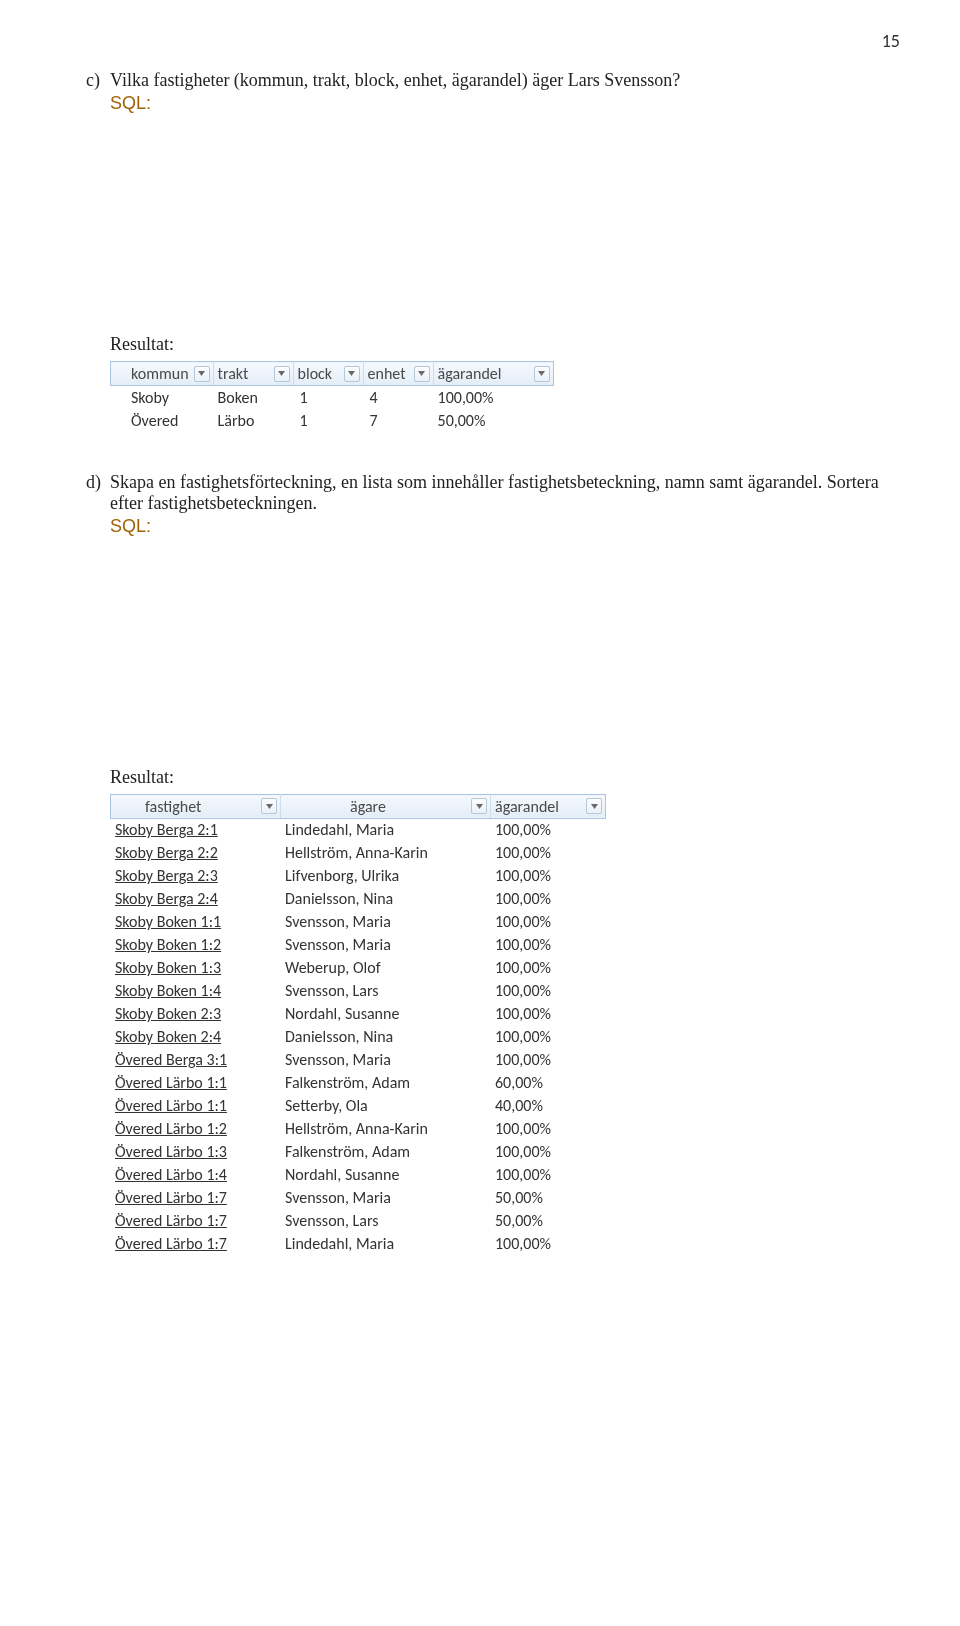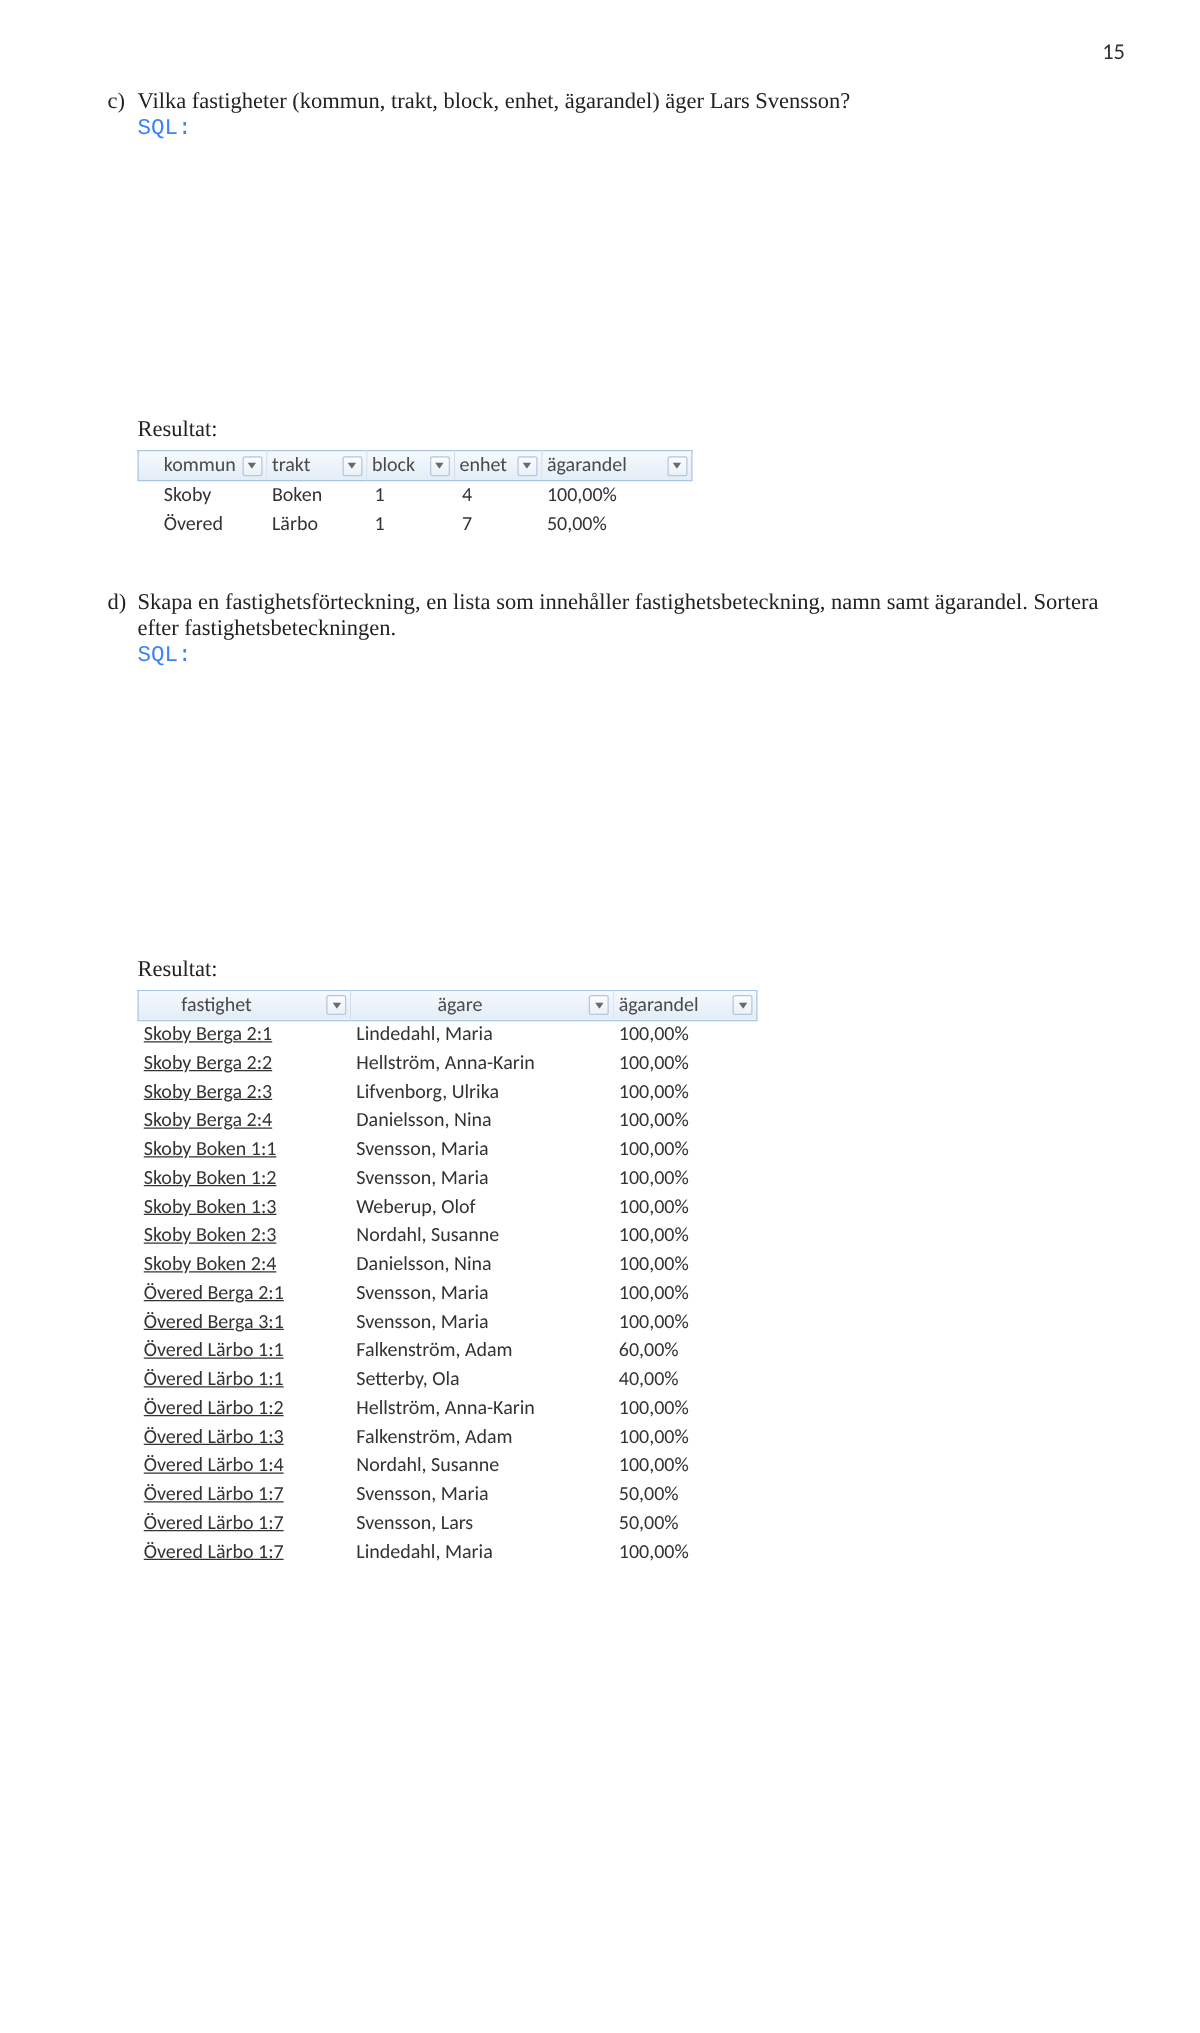--- a/index.html
+++ b/index.html
@@ -28,22 +28,22 @@
     color: #222;
   }
   .question-letter {
     min-width: 24px;
     margin-left: -24px;
   }
   .question-text {
     flex: 1;
   }
   .sql-line {
-    font-family: Liberation Mono, monospace;
-    color: #3b82f6;
+    font-family: Liberation Sans, sans-serif;
+    color: #a16207;
     margin-bottom: 4px;
   }
   .spacer-lg { height: 210px; }
   .spacer-md { height: 220px; }
   .result-label {
     font-family: "Palatino Linotype", Georgia, serif;
     color: #222;
     margin-bottom: 6px;
   }
   table {
@@ -246,32 +246,32 @@
         <td>Skoby Boken 1:2</td>
         <td>Svensson, Maria</td>
         <td class="num">100,00%</td>
       </tr>
       <tr class="datarow">
         <td>Skoby Boken 1:3</td>
         <td>Weberup, Olof</td>
         <td class="num">100,00%</td>
       </tr>
       <tr class="datarow">
+        <td>Skoby Boken 1:4</td>
+        <td>Svensson, Lars</td>
+        <td class="num">100,00%</td>
+      </tr>
+      <tr class="datarow">
         <td>Skoby Boken 2:3</td>
         <td>Nordahl, Susanne</td>
         <td class="num">100,00%</td>
       </tr>
       <tr class="datarow">
         <td>Skoby Boken 2:4</td>
         <td>Danielsson, Nina</td>
-        <td class="num">100,00%</td>
-      </tr>
-      <tr class="datarow">
-        <td>Övered Berga 2:1</td>
-        <td>Svensson, Maria</td>
         <td class="num">100,00%</td>
       </tr>
       <tr class="datarow">
         <td>Övered Berga 3:1</td>
         <td>Svensson, Maria</td>
         <td class="num">100,00%</td>
       </tr>
       <tr class="datarow">
         <td>Övered Lärbo 1:1</td>
         <td>Falkenström, Adam</td>

